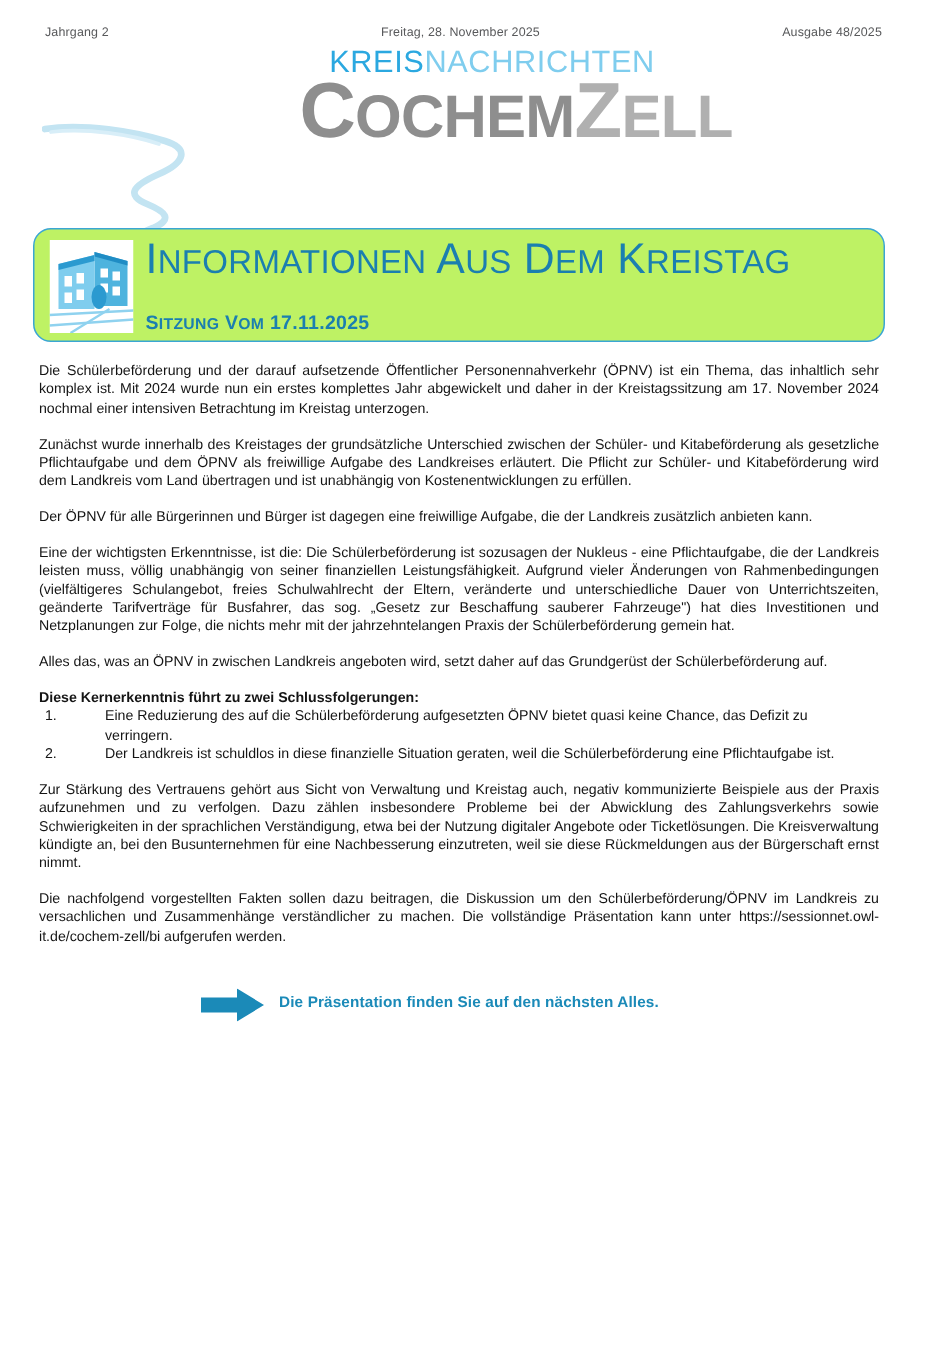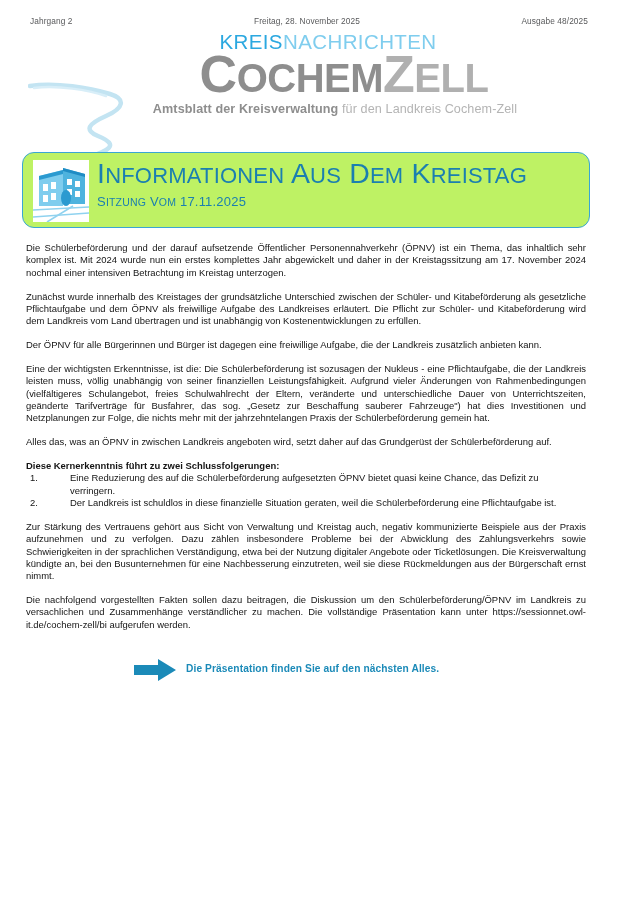--- a/index.html
+++ b/index.html
@@ -124,22 +124,22 @@
     line-height: 1.05;
     font-weight: normal;
     letter-spacing: 0.2px;
     white-space: nowrap;
   }
   .banner-title .cap { font-size: 28.5px; }
   .banner-title .sml { font-size: 22px; }
   .banner-sub {
     color: #1b7fb0;
     font-size: 11.5px;
-    font-weight: normal;
-    margin-top: 5px;
+    font-weight: bold;
+    margin-top: 18px;
     letter-spacing: 0.2px;
     white-space: nowrap;
   }
   .banner-sub .cap { font-size: 13px; }
   .banner-sub .sml { font-size: 10.5px; }
   .banner-sub .date { font-size: 13px; }
 
   
   .body {
     padding: 14px 24px 0 26px;
@@ -205,23 +205,20 @@
 
     <div class="masthead-inner">
       <div class="kreisnachrichten">
         <span class="kn-a">KREIS</span><span class="kn-b">NACHRICHTEN</span>
       </div>
 
       <div class="cochemzell">
         <span class="cap cz-dark">C</span><span class="sml cz-dark">OCHEM</span><span class="cap cz-light">Z</span><span class="sml cz-light">ELL</span>
       </div>
 
-      <div class="amtsblatt">
-        <b>Amtsblatt der Kreisverwaltung</b><span> für den Landkreis Cochem-Zell</span>
-      </div>
     </div>
   </div>
 
   <div class="banner">
 
     <div class="banner-icon">
       <svg width="56" height="62" viewBox="0 0 56 62">
         <rect x="0" y="0" width="56" height="62" fill="#ffffff"></rect>
 
         <path d="M30,8 L52,14 L52,44 L30,44 Z" fill="#4eb3de"></path>

